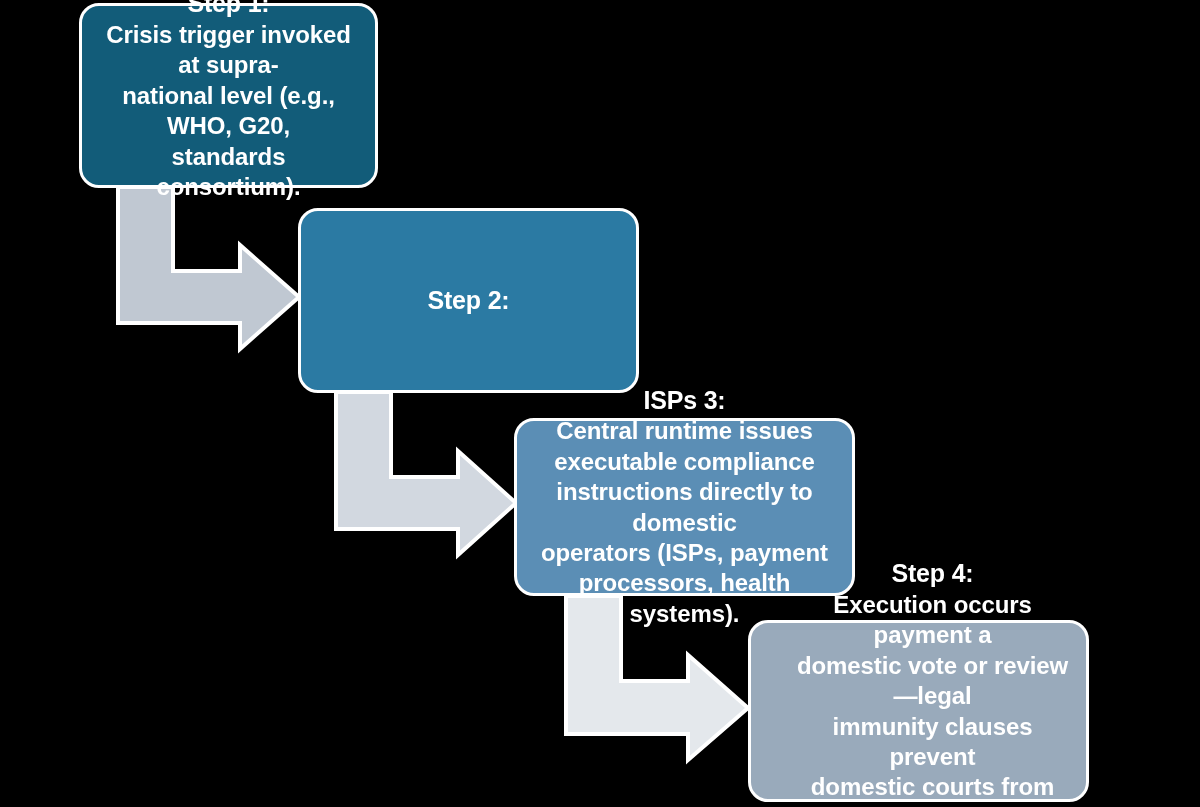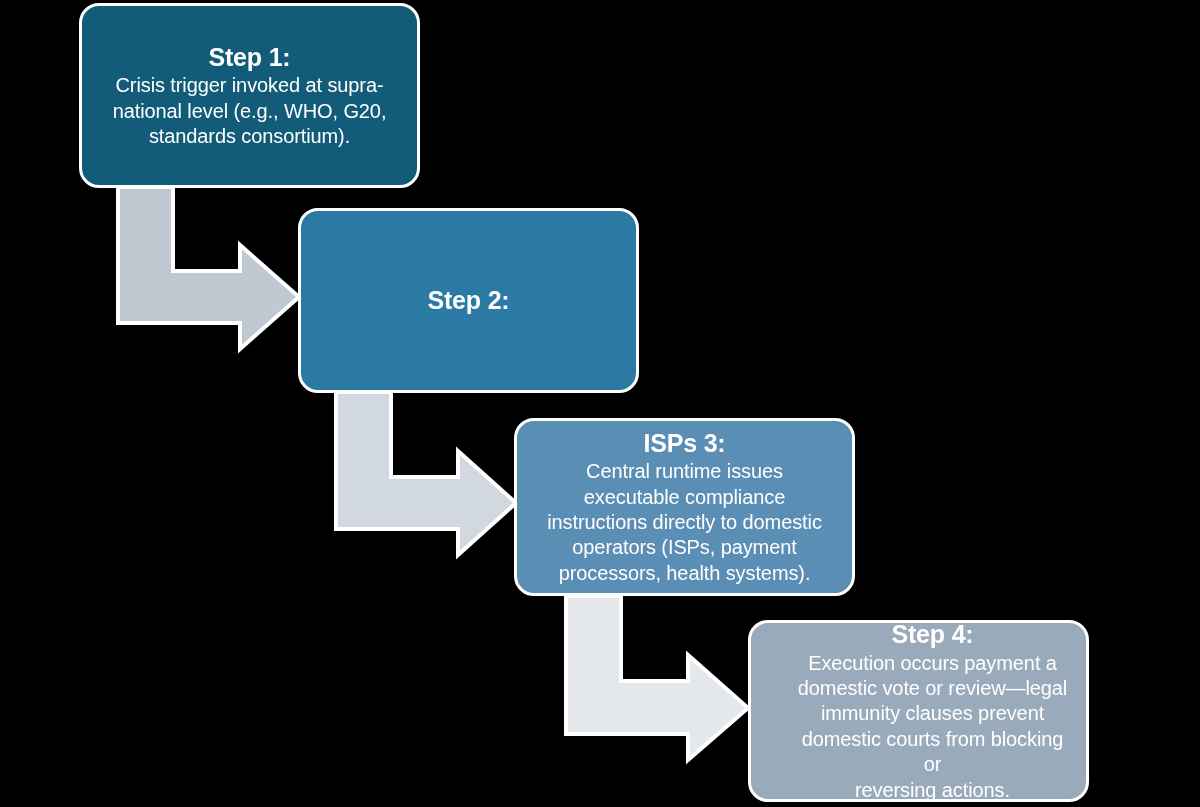--- a/index.html
+++ b/index.html
@@ -37,29 +37,29 @@
     padding: 10px 16px;
   }
   .step-title {
     font-size: 25px;
     font-weight: bold;
     line-height: 1.22;
     letter-spacing: -0.2px;
     margin-bottom: 1px;
   }
   .step-body {
-    font-size: 20px;
-    font-weight: normal;
+    font-size: 24px;
+    font-weight: bold;
     line-height: 1.27;
     letter-spacing: -0.1px;
     white-space: pre-line;
   }
 
   
-  #box-1 { left: 79px;  top: 3px;   width: 341px; height: 185px; }
+  #box-1 { left: 79px;  top: 3px;   width: 299px; height: 185px; }
   #box-2 { left: 298px; top: 208px; width: 341px; height: 185px; }
   #box-3 { left: 514px; top: 418px; width: 341px; height: 178px; }
   #box-4 { left: 748px; top: 620px; width: 341px; height: 182px; }
 </style>
 </head>
 <body>
 
 <div id="canvas">
 
   <svg class="arrow-layer" viewBox="0 0 1200 807" width="1200" height="807" xmlns="http://www.w3.org/2000/svg">

